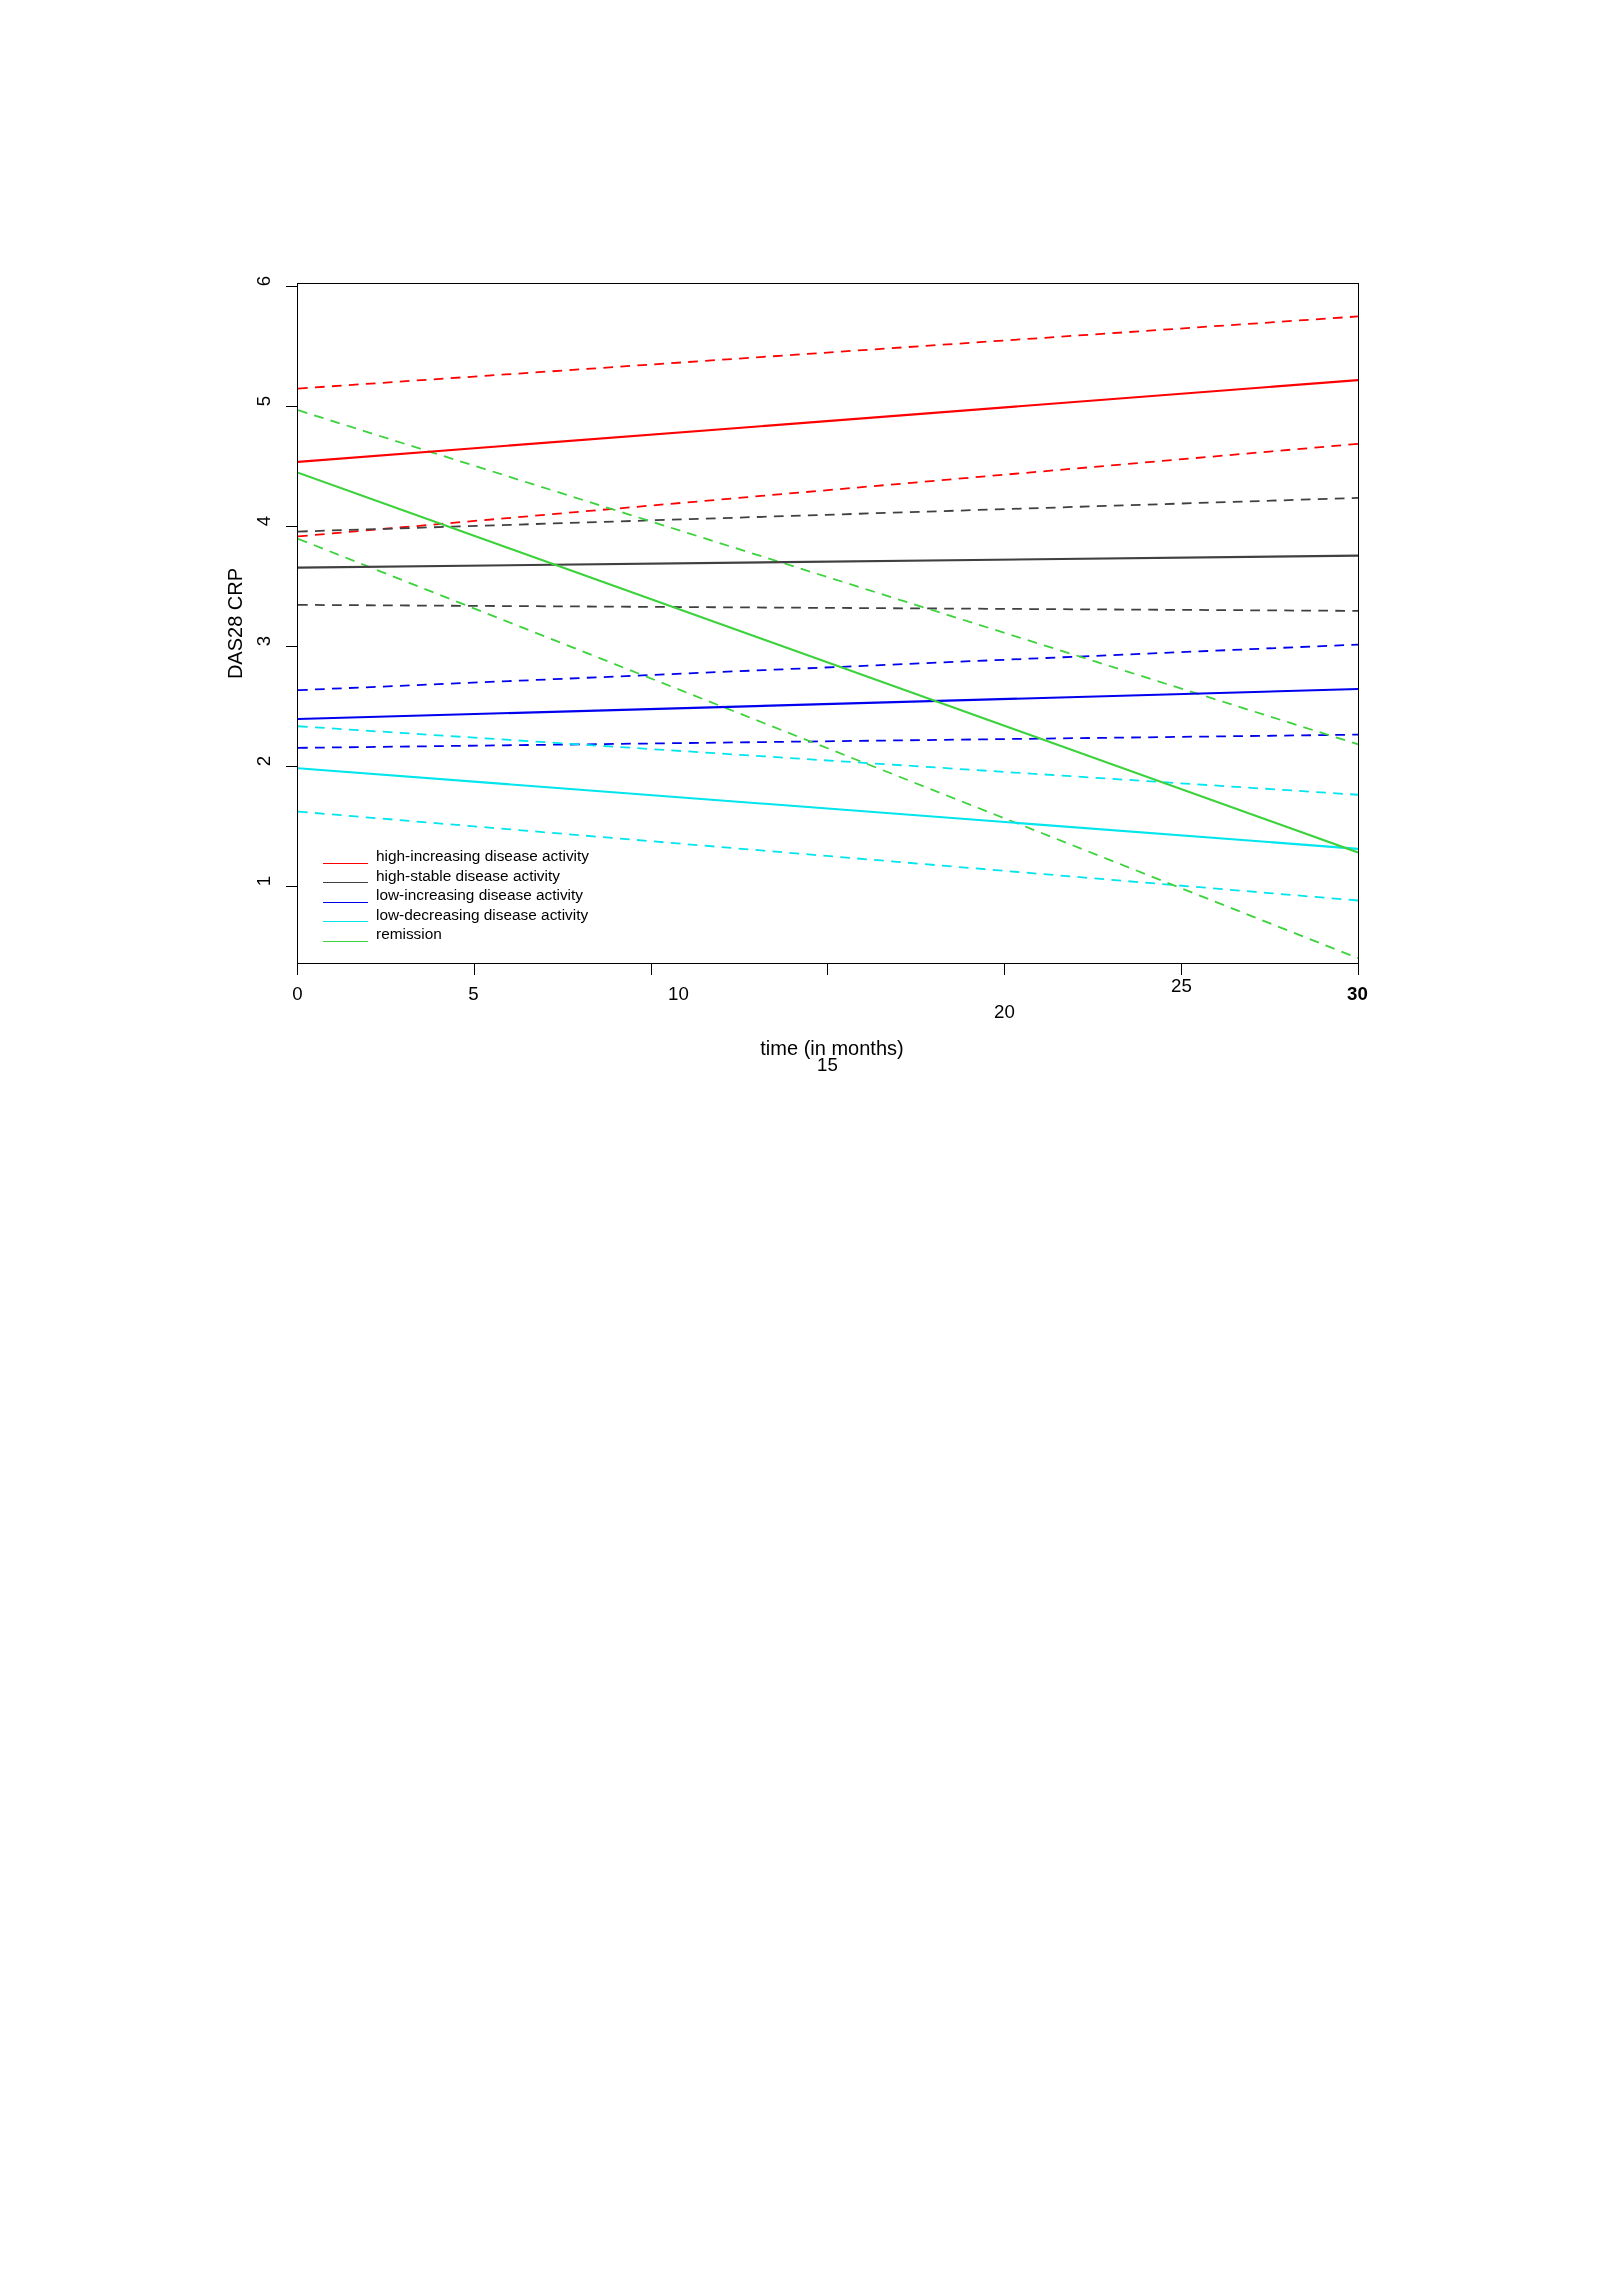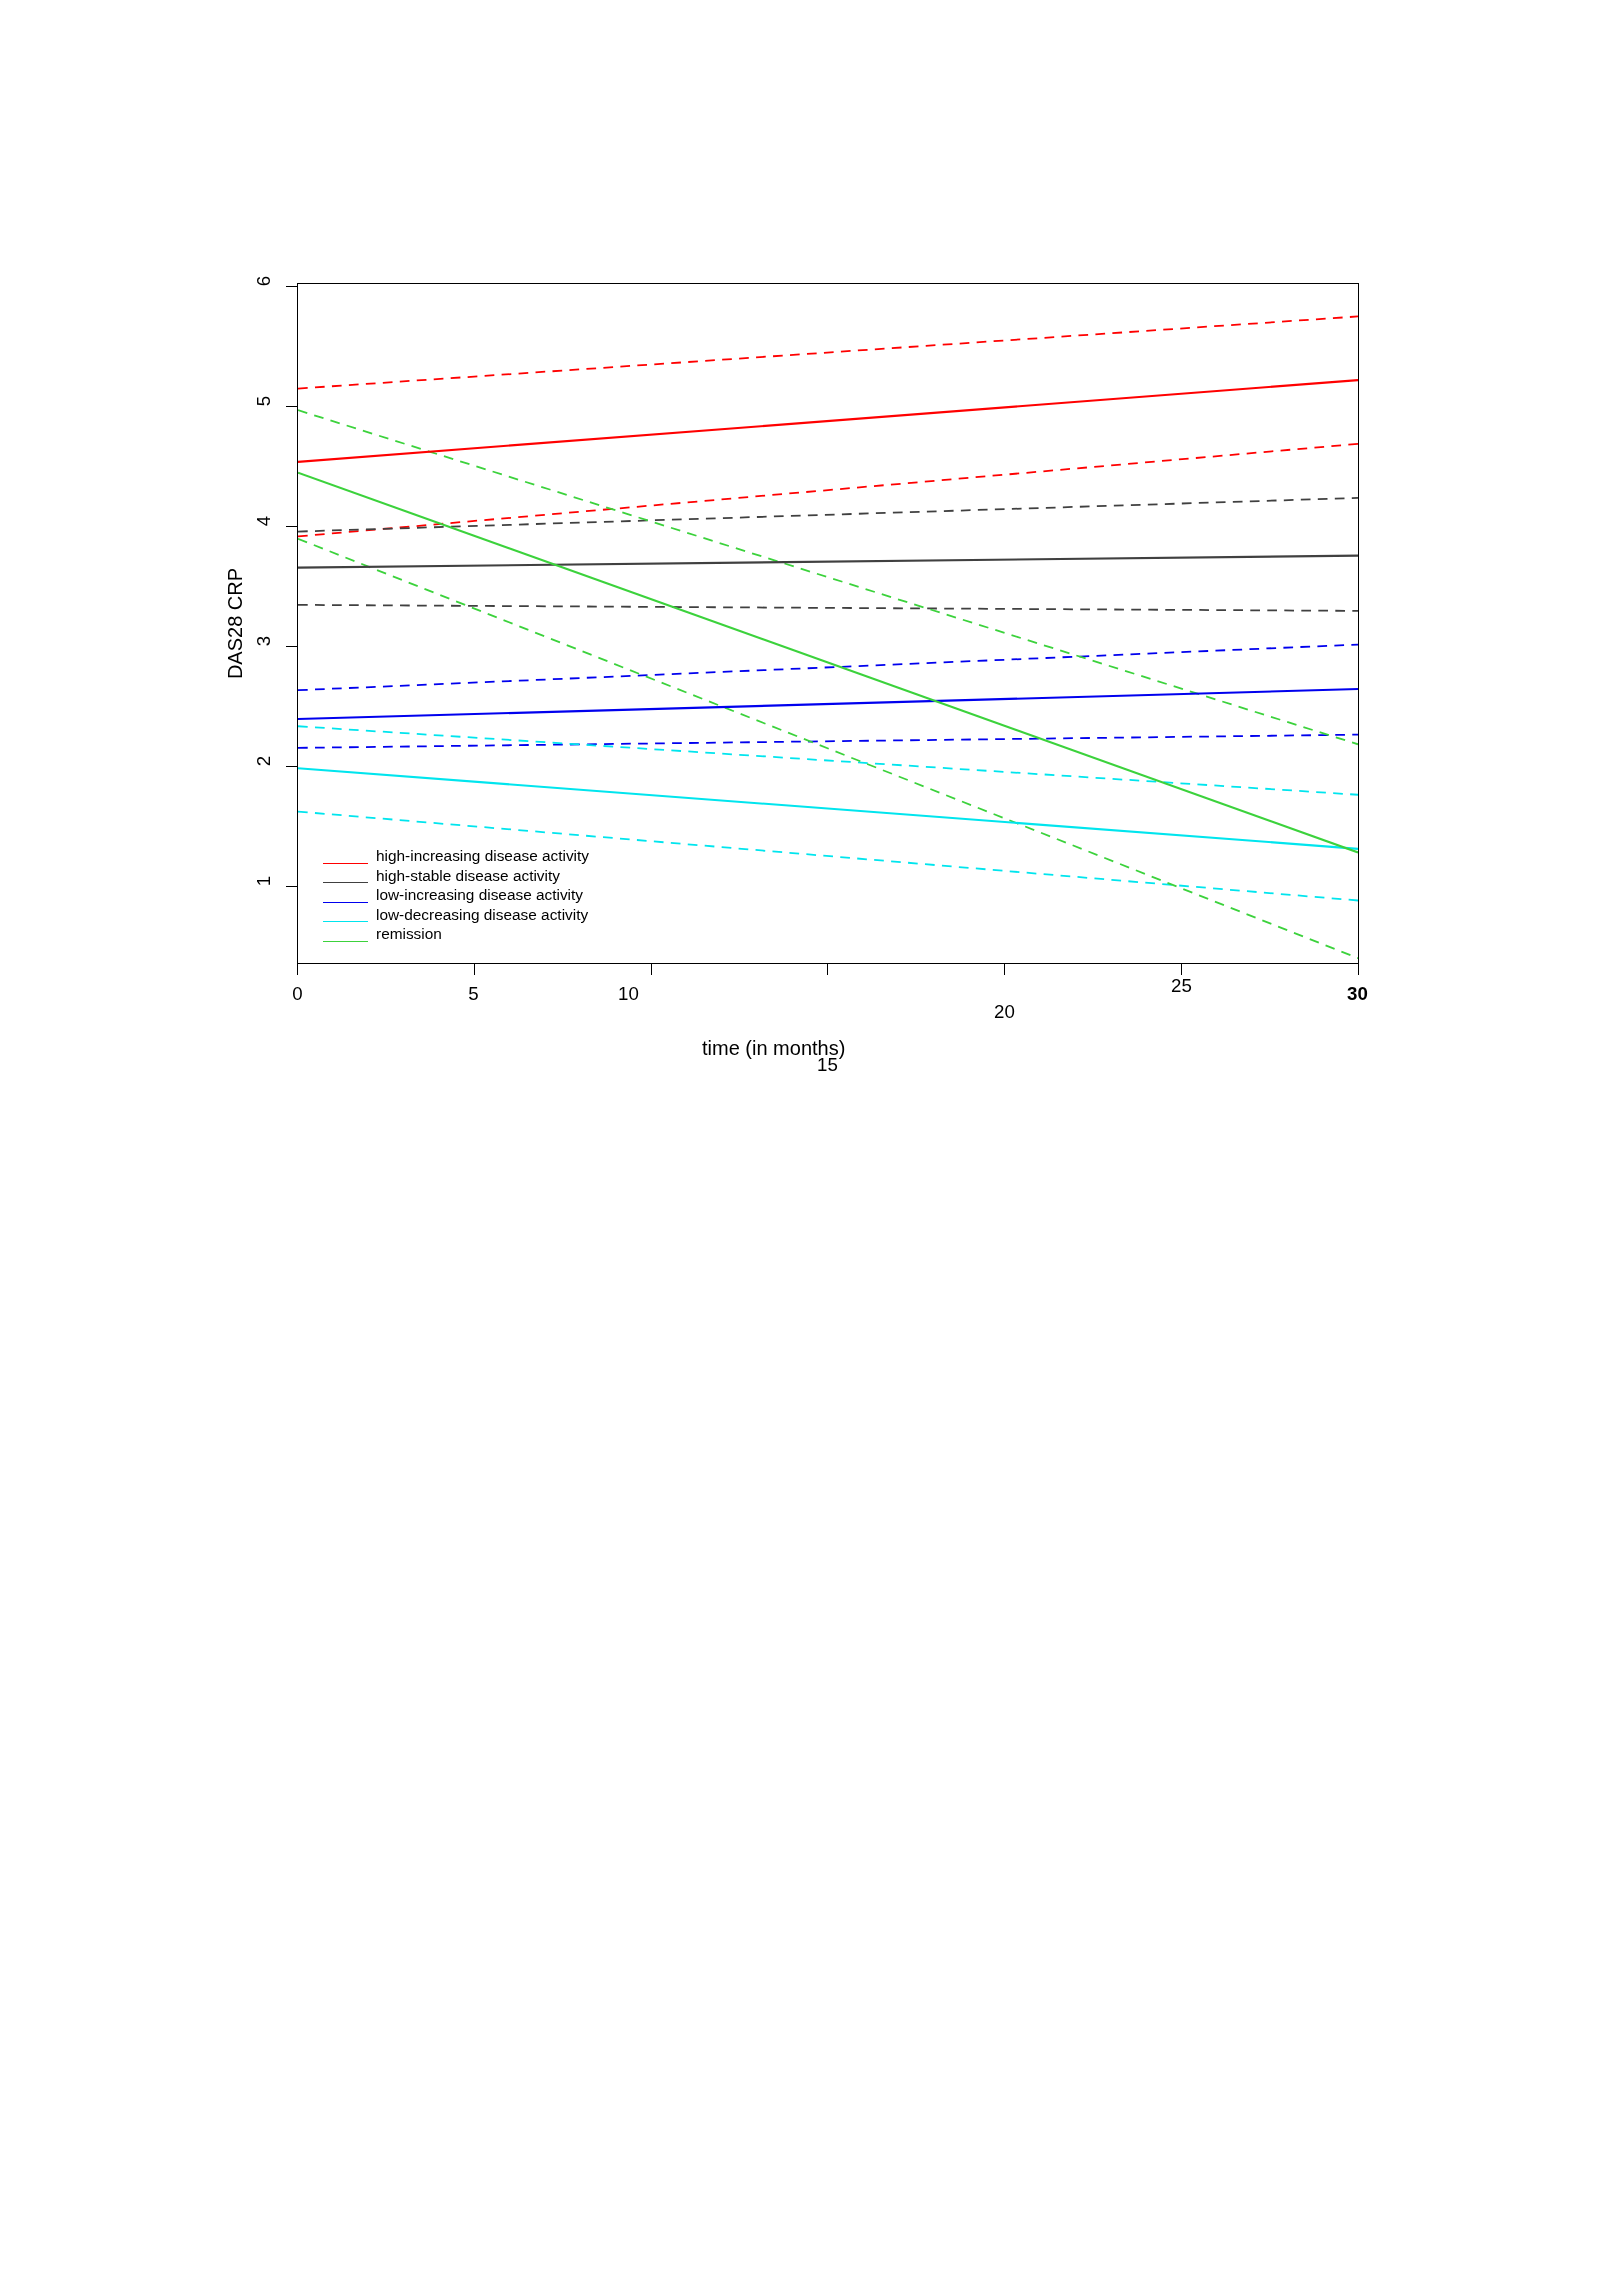--- a/index.html
+++ b/index.html
@@ -150,27 +150,27 @@
     <div class="tickmark" style="left: 297px; top: 964px; width: 1.3px; height: 11.4px;"></div>
     <div class="tickmark" style="left: 474px; top: 964px; width: 1.3px; height: 11.4px;"></div>
     <div class="tickmark" style="left: 651px; top: 964px; width: 1.3px; height: 11.4px;"></div>
     <div class="tickmark" style="left: 827px; top: 964px; width: 1.3px; height: 11.4px;"></div>
     <div class="tickmark" style="left: 1004px; top: 964px; width: 1.3px; height: 11.4px;"></div>
     <div class="tickmark" style="left: 1181px; top: 964px; width: 1.3px; height: 11.4px;"></div>
     <div class="tickmark" style="left: 1358px; top: 964px; width: 1.3px; height: 11.4px;"></div>
 
     <div class="tick-label" style="left: 273px; top: 983px; width: 49px;">0</div>
     <div class="tick-label" style="left: 449px; top: 983px; width: 49px;">5</div>
-    <div class="tick-label" style="left: 604px; top: 983px; width: 49px;">10</div>
+    <div class="tick-label" style="left: 654px; top: 983px; width: 49px;">10</div>
     <div class="tick-label" style="left: 803px; top: 1030px; width: 49px; margin-top: 24px;">15</div>
     <div class="tick-label" style="left: 980px; top: 983px; width: 49px; margin-top: 18px;">20</div>
     <div class="tick-label" style="left: 1157px; top: 975px; width: 49px;">25</div>
     <div class="tick-label" style="left: 1333px; top: 983px; width: 49px; font-weight: bold;">30</div>
 
-    <div class="axis-title" style="left: 702px; top: 1037px; width: 260px; ">time (in months)</div>
+    <div class="axis-title" style="left: 702px; top: 1037px; width: 260px; text-align:center;">time (in months)</div>
 
     <div id="legend">
       <div class="legend-row">
         <span class="legend-swatch" style="border-top-color: rgb(255, 0, 0);"></span>
         <span class="legend-text">high-increasing disease activity</span>
       </div>
       <div class="legend-row">
         <span class="legend-swatch" style="border-top-color: rgb(64, 64, 64);"></span>
         <span class="legend-text">high-stable disease activity</span>
       </div>

